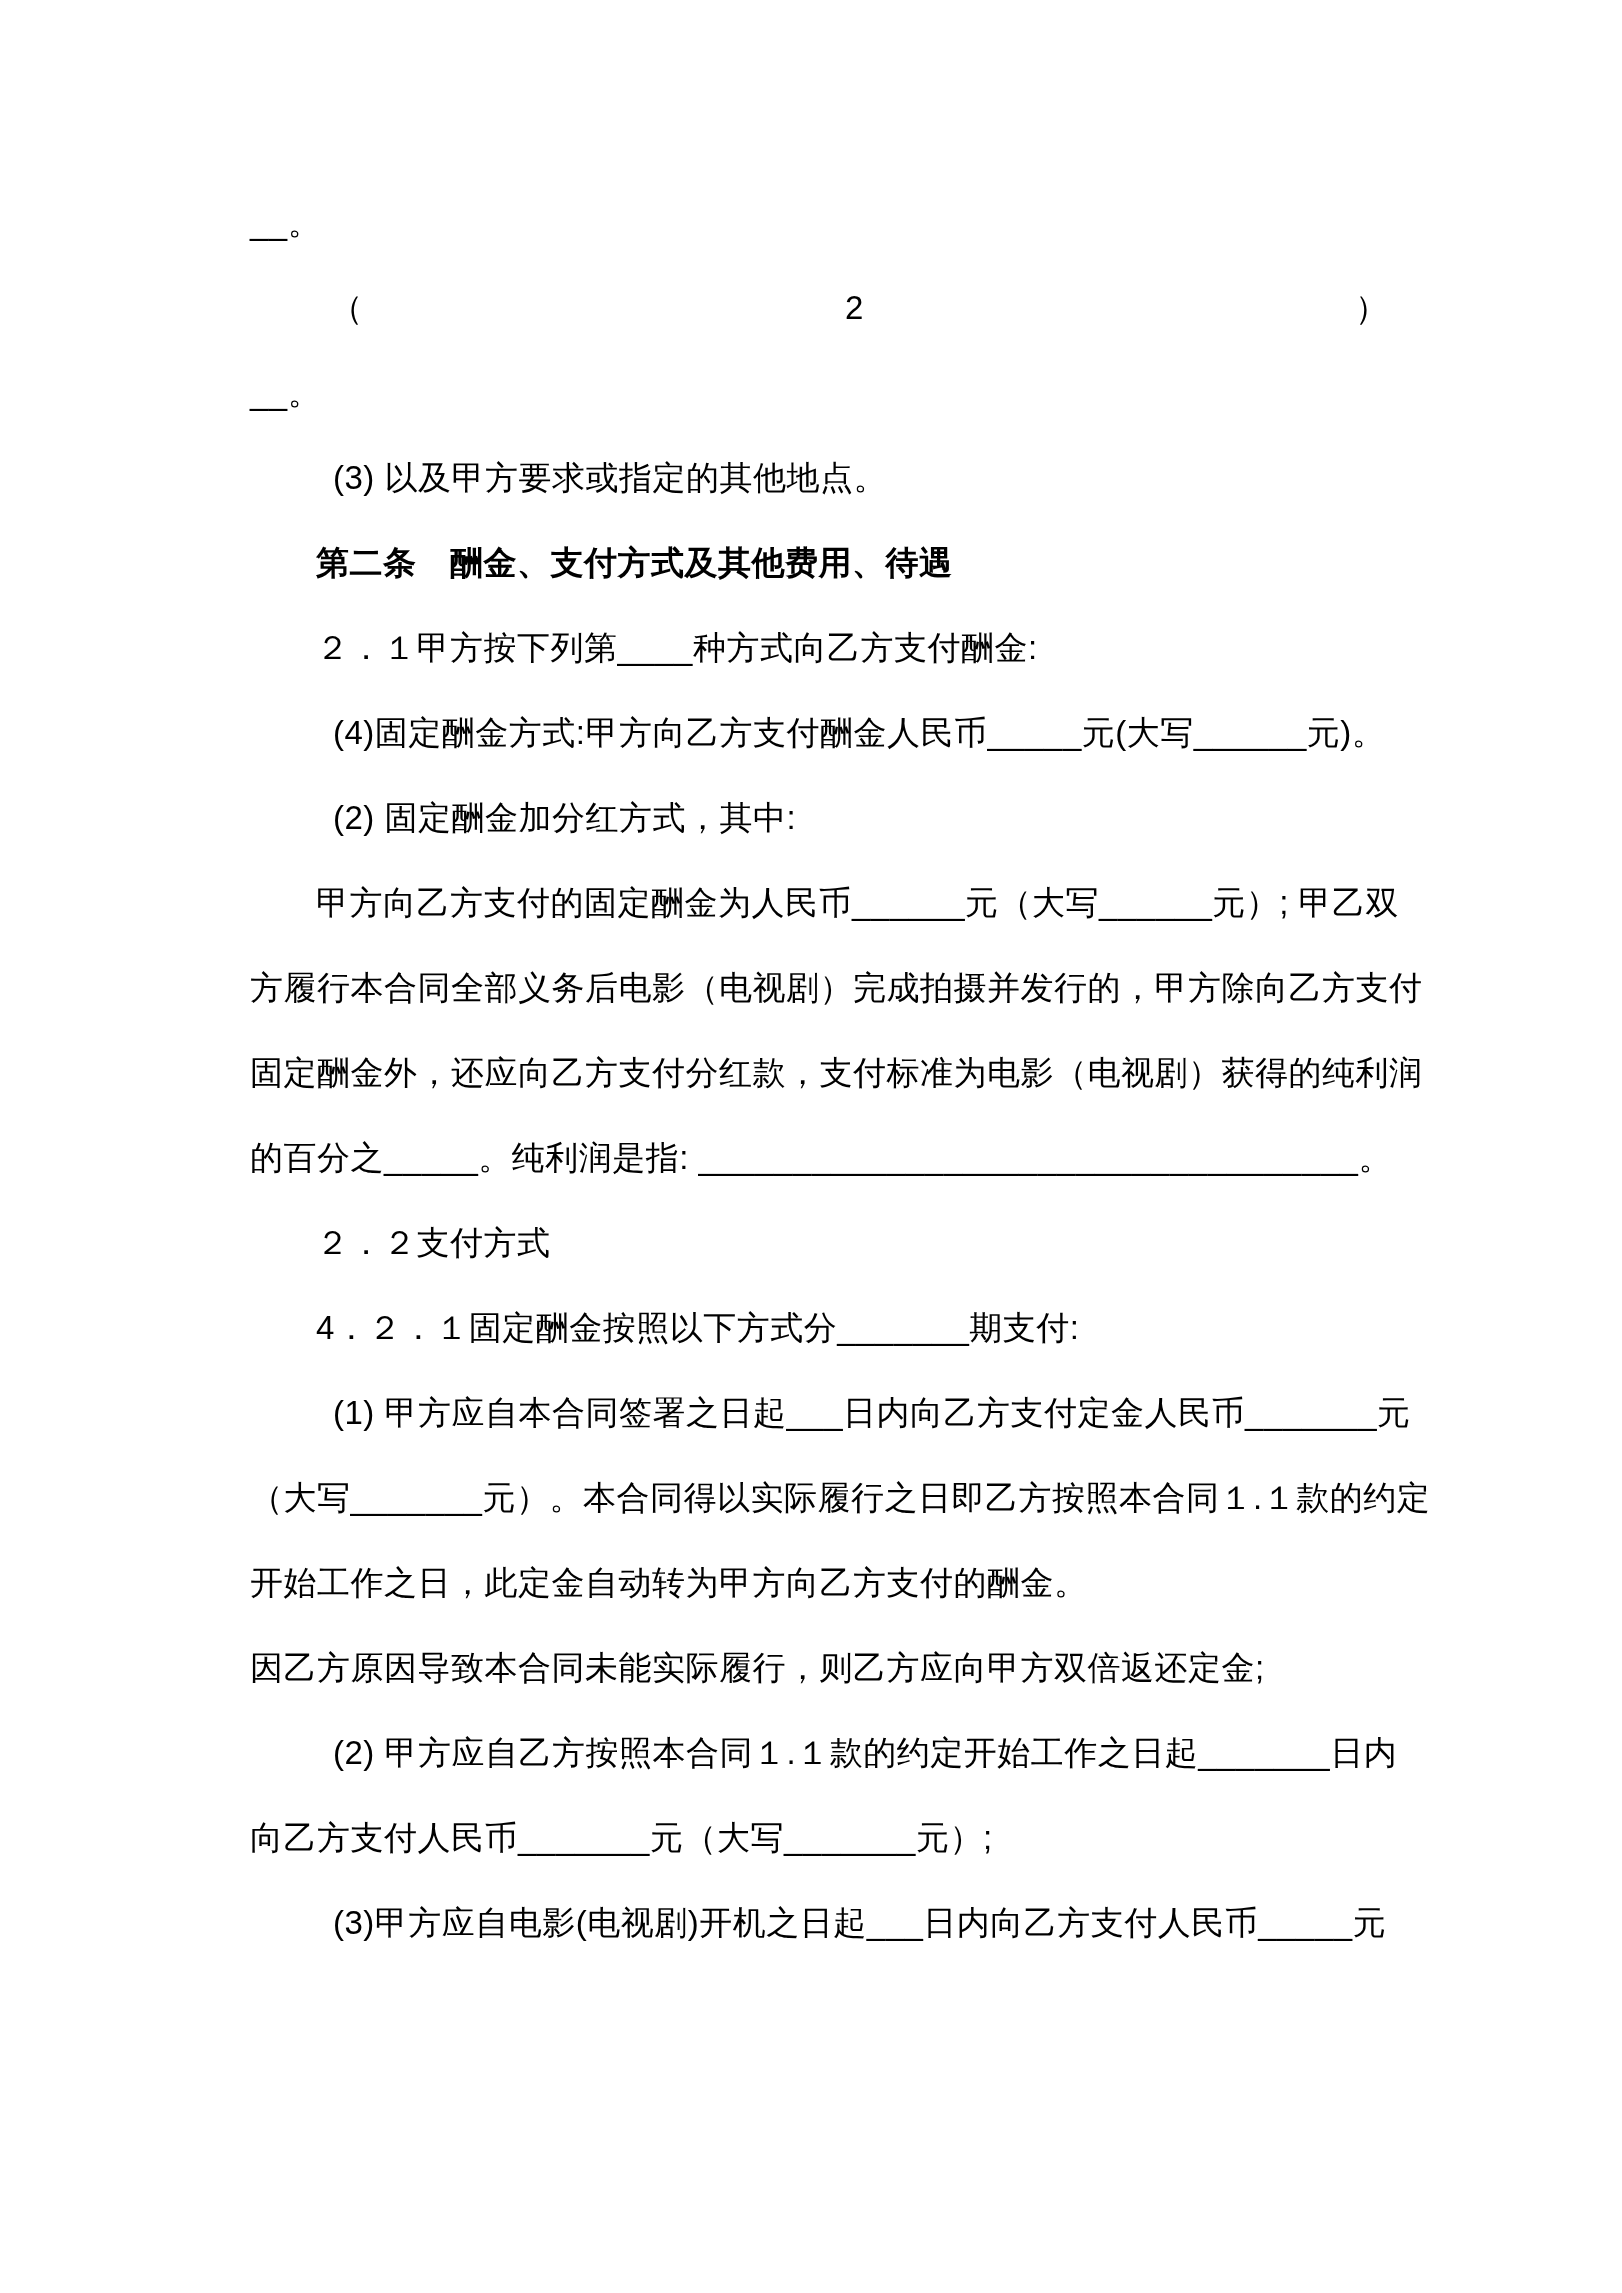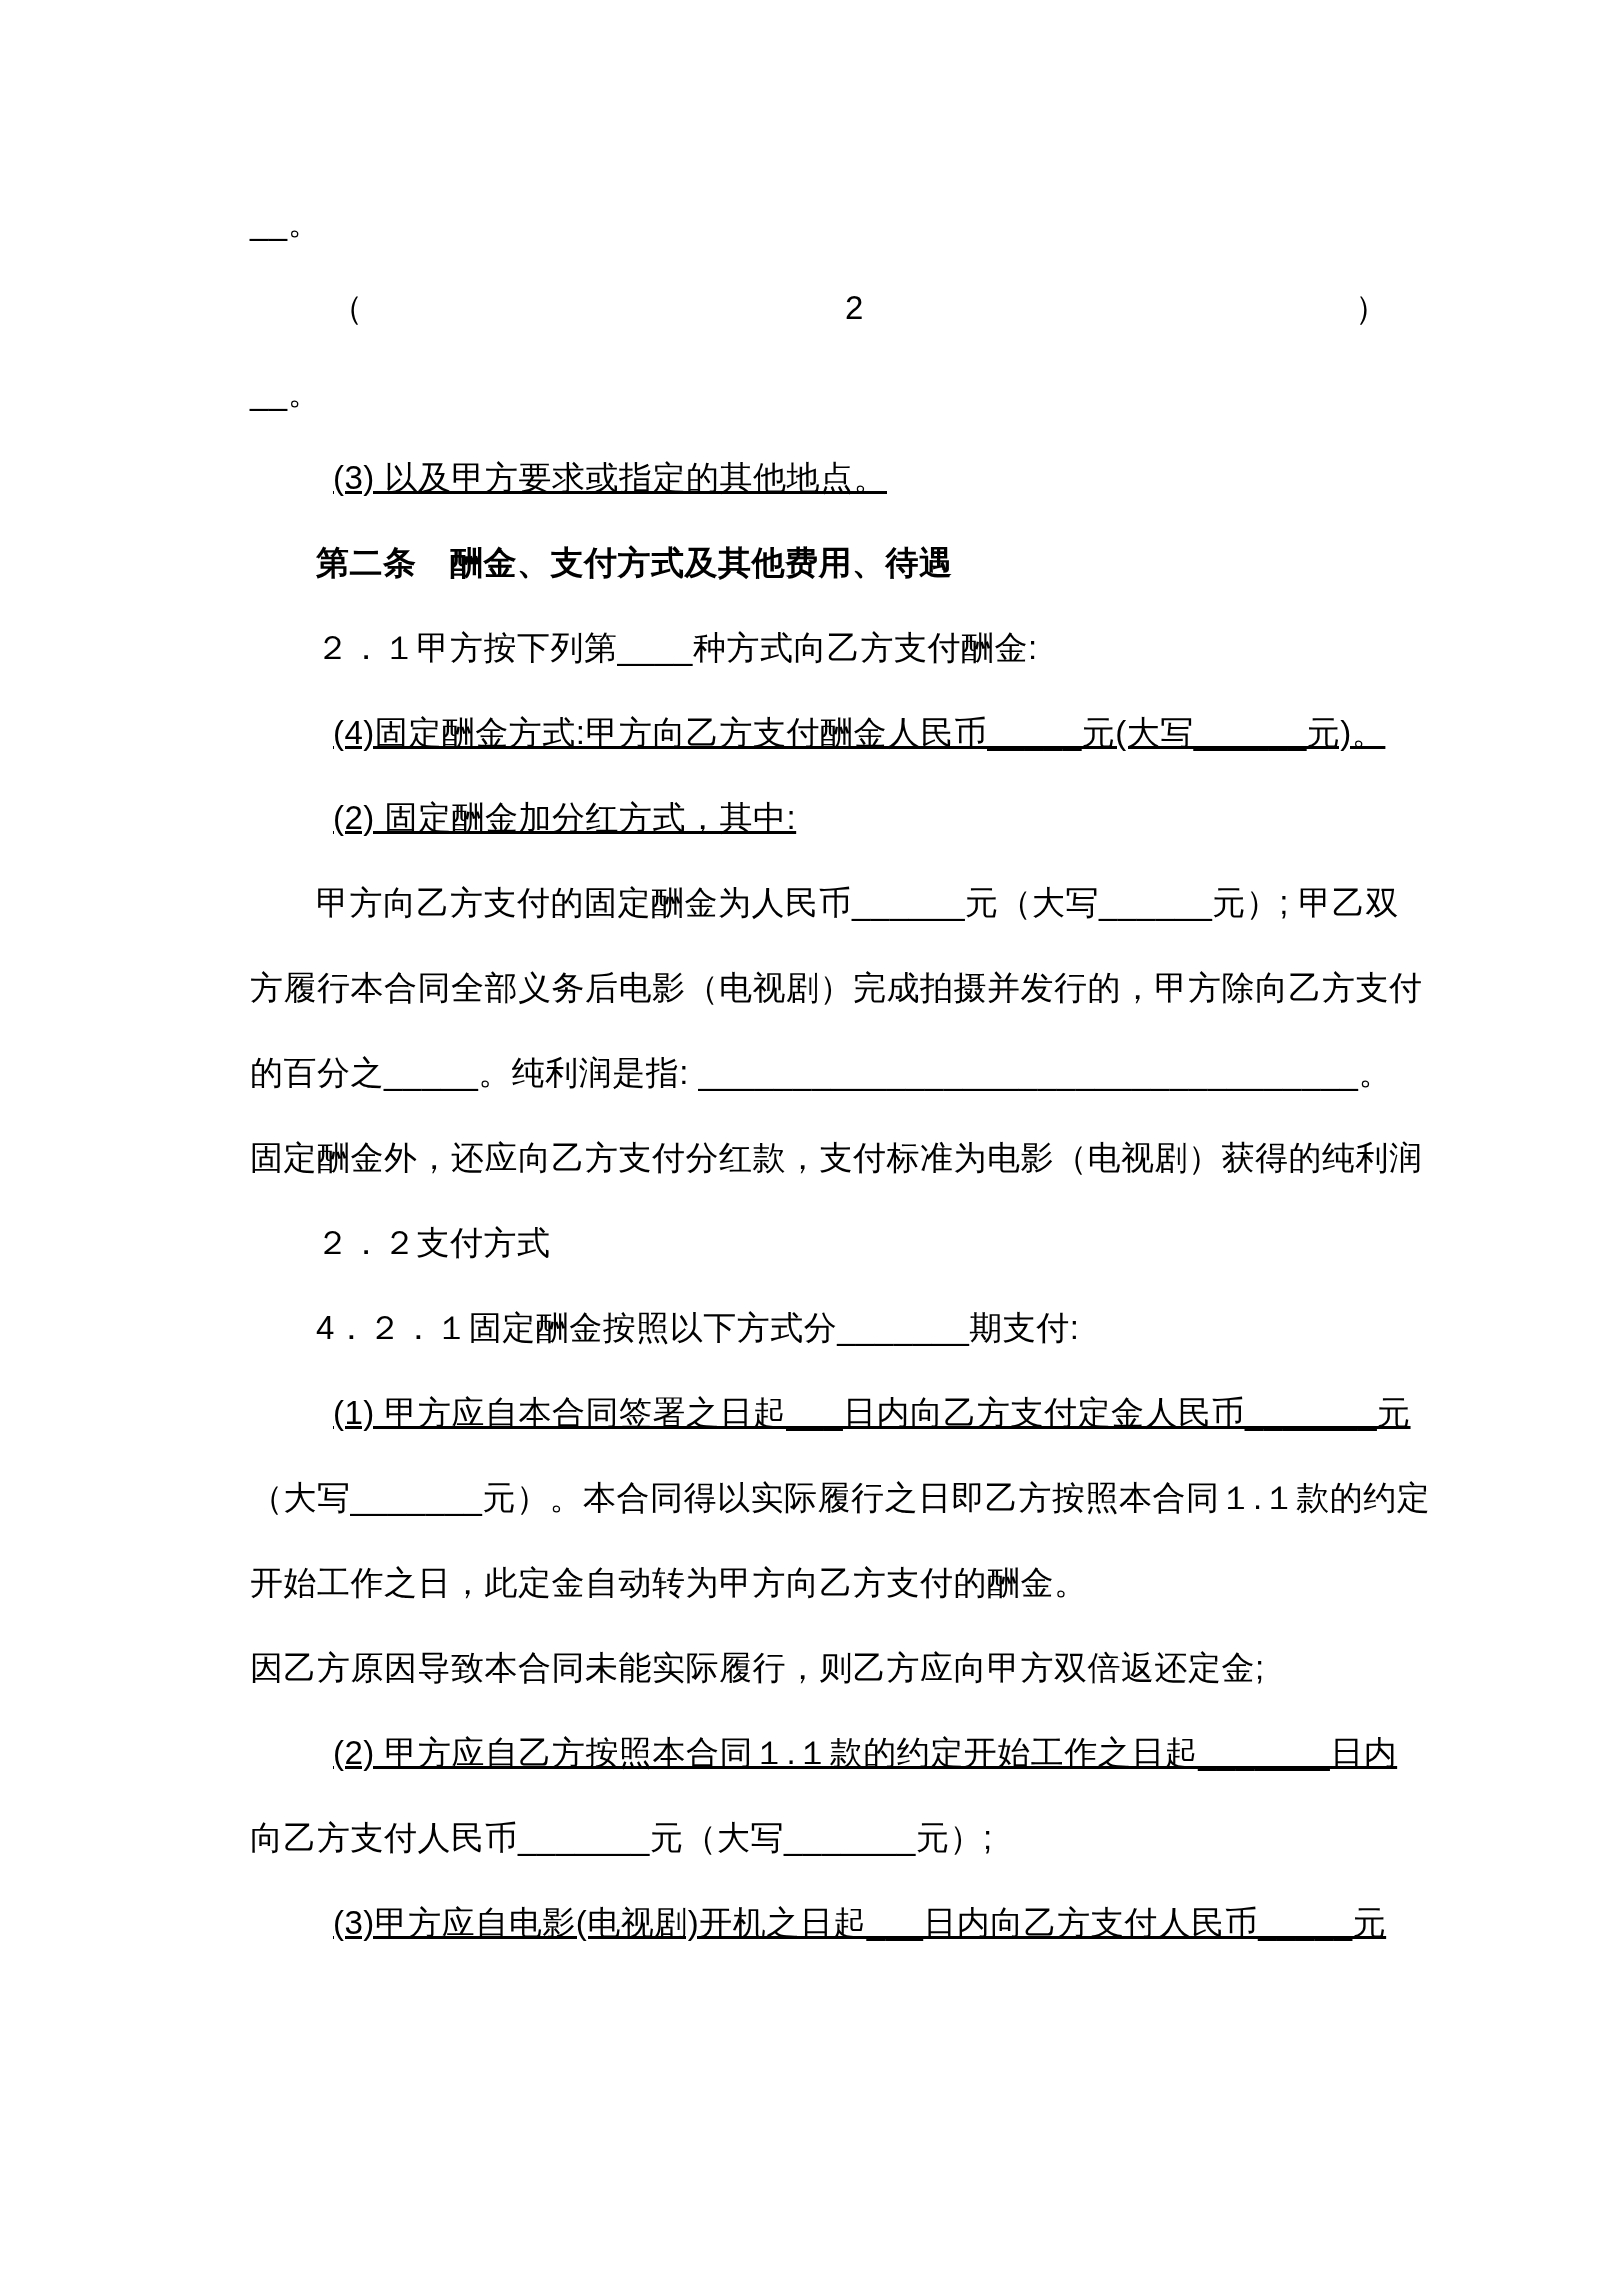--- a/index.html
+++ b/index.html
@@ -23,21 +23,21 @@
     width: 1164px;
     font-size: 33px;
     line-height: 85px;
     letter-spacing: 0.5px;
   }
   .line {
     height: 85px;
     white-space: nowrap;
   }
   .indent-2 { text-indent: 66px; }
-  .indent-25 { text-indent: 83px; text-decoration: underline; }
+  .indent-25 { text-indent: 83px; }
   .heading { font-weight: bold; }
   .spread { position: relative; }
   .spread span {
     position: absolute;
     top: 0;
   }
   .spread .tk-open  { left: 80px; }
   .spread .tk-num   { left: 595px; }
   .spread .tk-close { left: 1105px; }
 </style>
@@ -62,22 +62,22 @@
     <div class="line indent-2 heading">第二条　酬金、支付方式及其他费用、待遇</div>
 
     <div class="line indent-2">２．１甲方按下列第____种方式向乙方支付酬金:</div>
 
     <div class="line indent-25">(4)固定酬金方式:甲方向乙方支付酬金人民币_____元(大写______元)。</div>
 
     <div class="line indent-25">(2) 固定酬金加分红方式，其中:</div>
 
     <div class="line indent-2">甲方向乙方支付的固定酬金为人民币______元（大写______元）; 甲乙双</div>
     <div class="line">方履行本合同全部义务后电影（电视剧）完成拍摄并发行的，甲方除向乙方支付</div>
+    <div class="line">固定酬金外，还应向乙方支付分红款，支付标准为电影（电视剧）获得的纯利润</div>
     <div class="line">的百分之_____。纯利润是指: ___________________________________。</div>
-    <div class="line">固定酬金外，还应向乙方支付分红款，支付标准为电影（电视剧）获得的纯利润</div>
 
     <div class="line indent-2">２．２支付方式</div>
 
     <div class="line indent-2">4．２．１固定酬金按照以下方式分_______期支付:</div>
 
     <div class="line indent-25">(1) 甲方应自本合同签署之日起___日内向乙方支付定金人民币_______元</div>
     <div class="line">（大写_______元）。本合同得以实际履行之日即乙方按照本合同１.１款的约定</div>
     <div class="line">开始工作之日，此定金自动转为甲方向乙方支付的酬金。</div>
 
     <div class="line">因乙方原因导致本合同未能实际履行，则乙方应向甲方双倍返还定金;</div>

